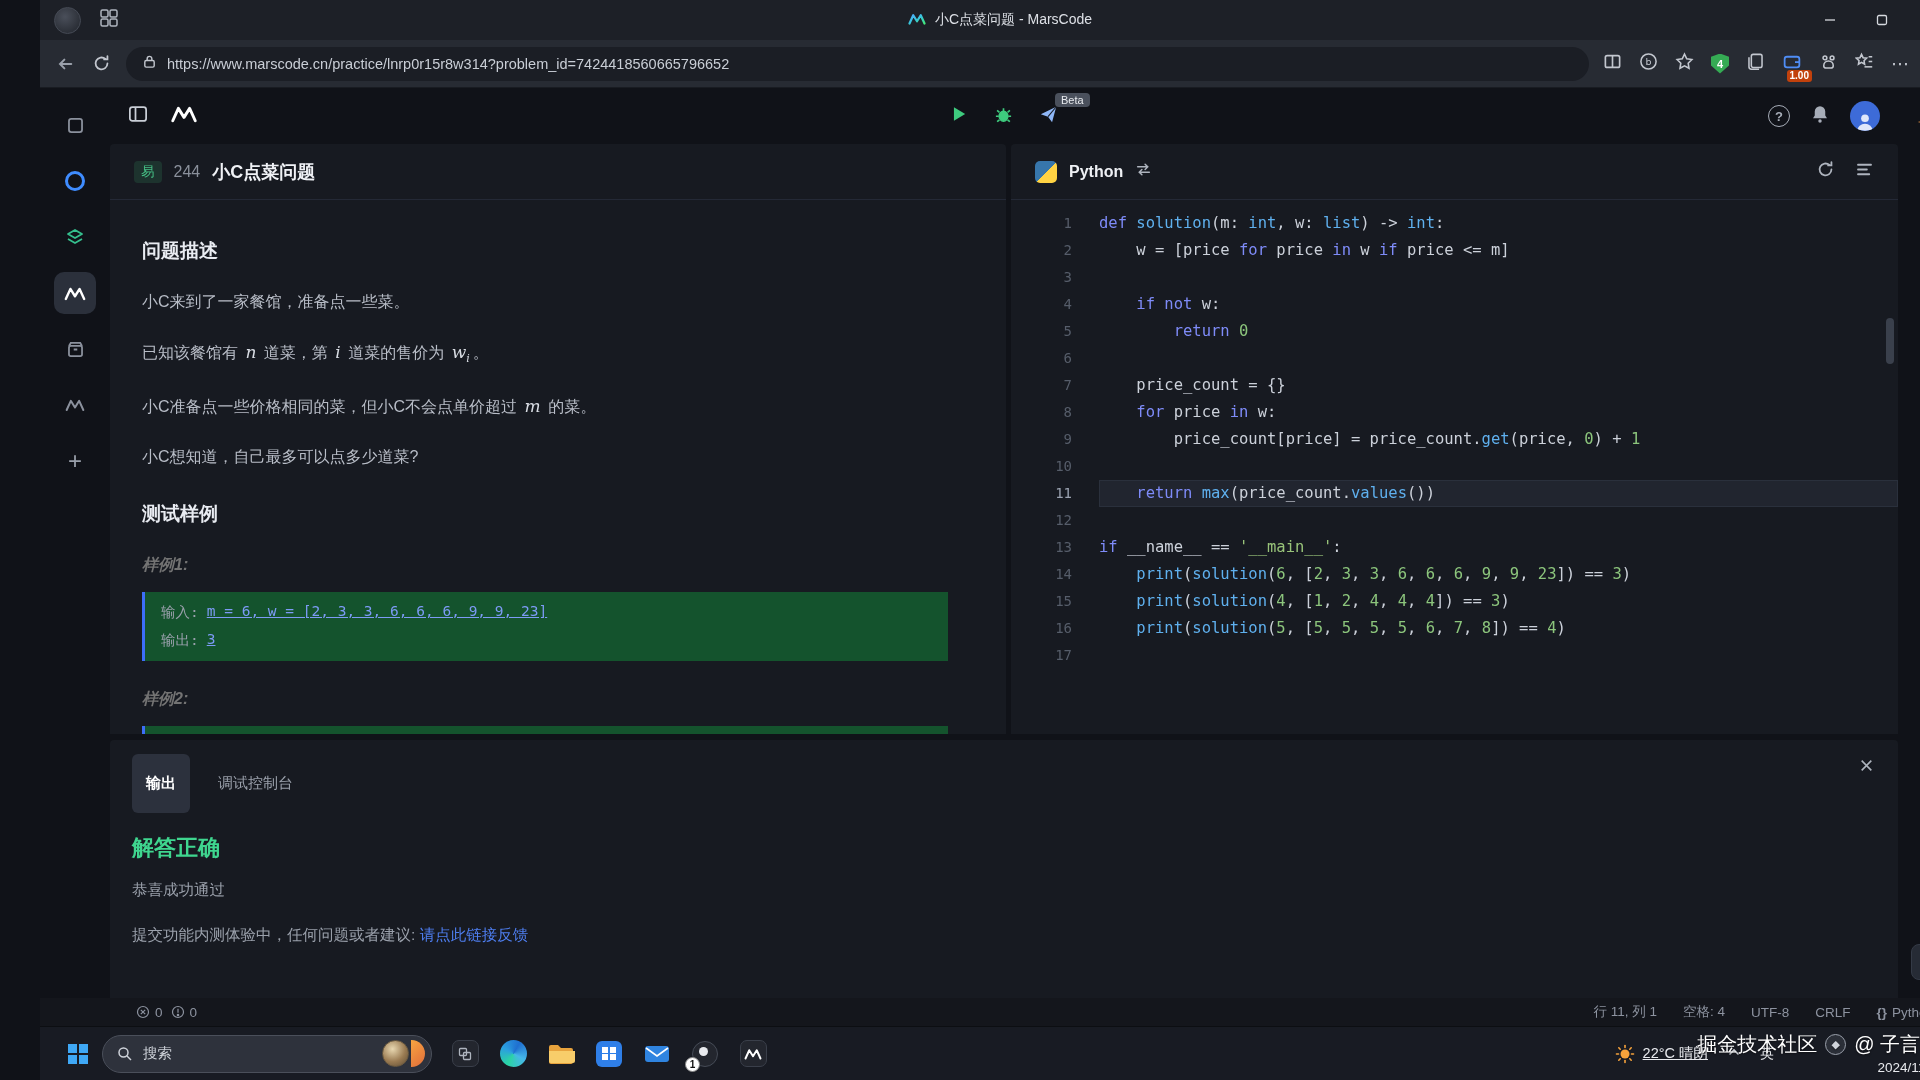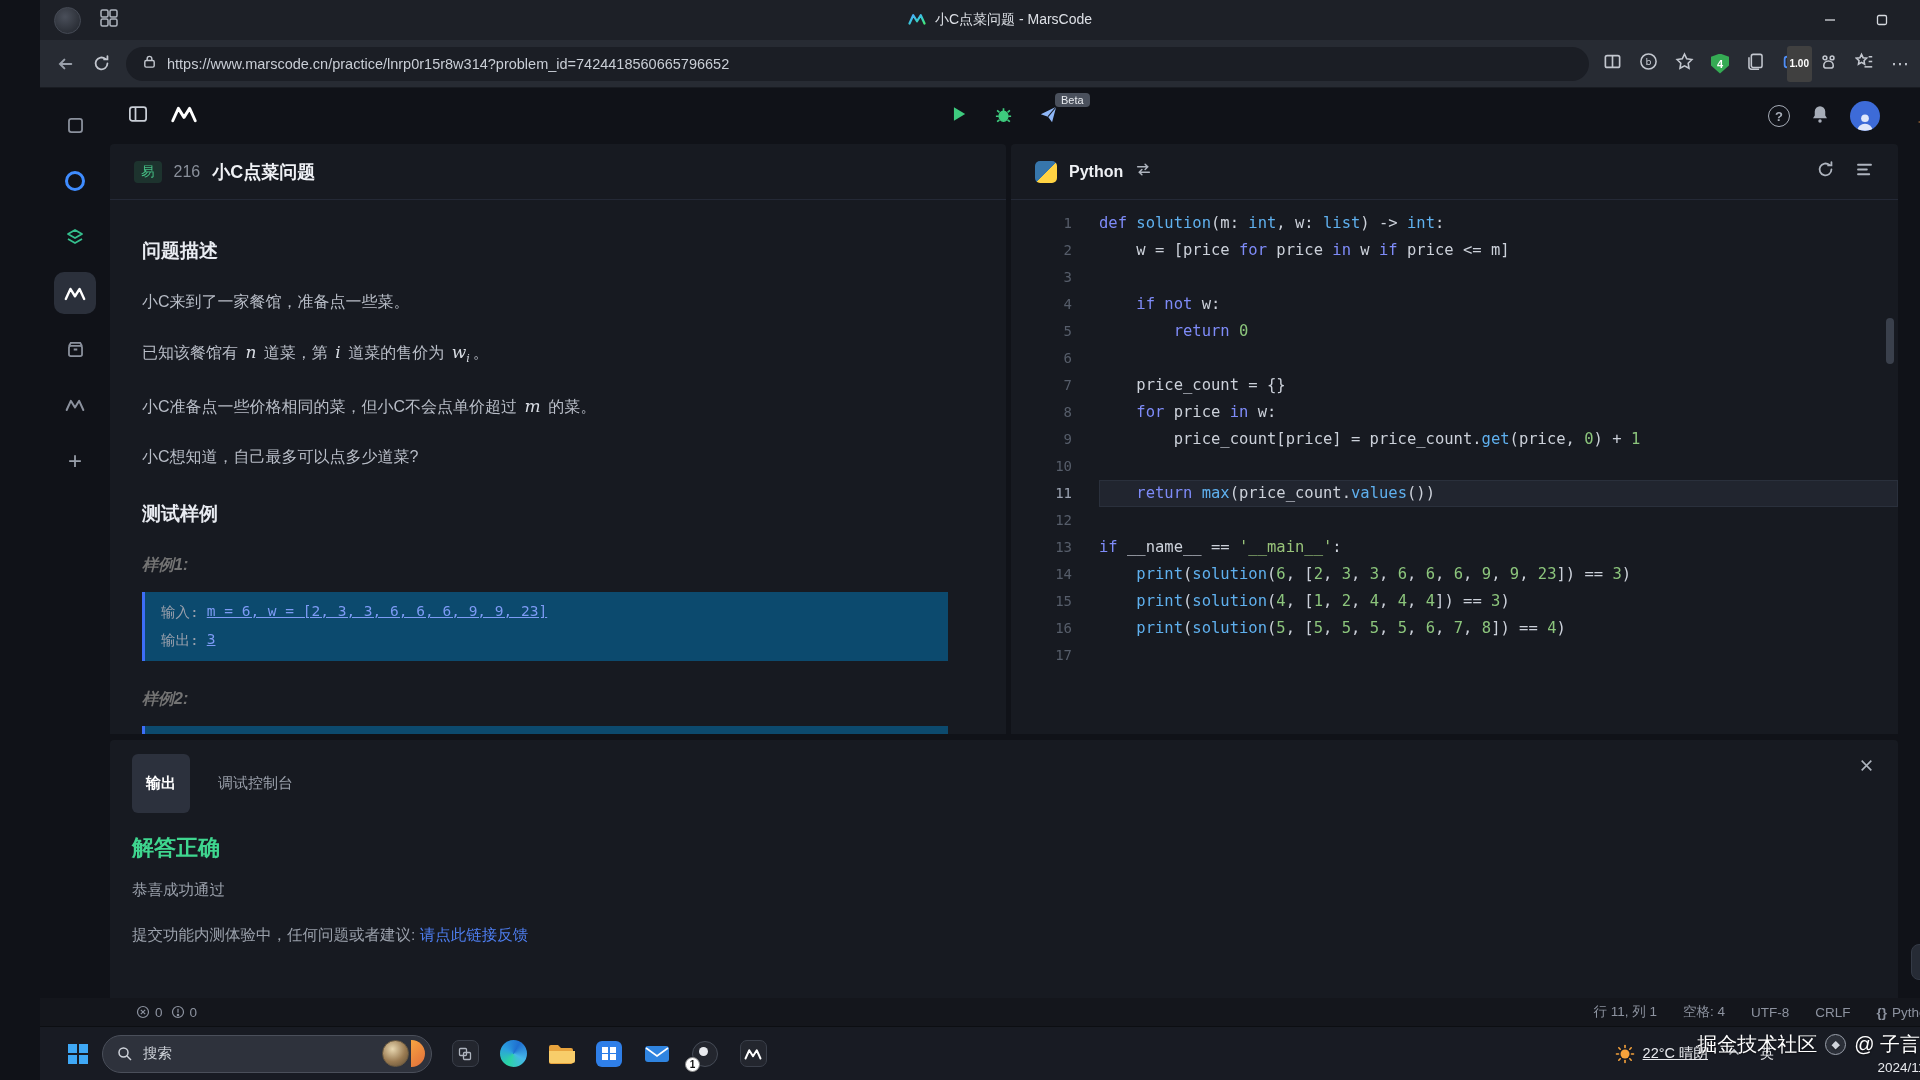--- a/index.html
+++ b/index.html
@@ -16,21 +16,21 @@
   .wbtn { width:52px; height:100%; display:flex; align-items:center; justify-content:center; color:#d6d9df; }
 
   
   .addressbar { height:48px; background:#272b33; display:flex; align-items:center; padding:0 14px; gap:14px; flex:none; border-bottom:1px solid #191c22; }
   .nav-ic { width:22px; height:22px; display:flex; align-items:center; justify-content:center; }
   .url-pill { flex:1; height:34px; background:#1b1e25; border-radius:17px; display:flex; align-items:center; gap:10px; padding:0 16px; min-width:0; }
   .url-text { font-size:14.5px; color:#c9ced6; white-space:nowrap; overflow:hidden; text-overflow:ellipsis; }
   .addr-icons { display:flex; align-items:center; gap:17px; }
   .shield-badge { width:18px; height:20px; background:#35ab54; clip-path:polygon(50% 0,100% 16%,100% 60%,50% 100%,0 60%,0 16%); color:#fff; font-size:11px; font-weight:bold; display:flex; align-items:center; justify-content:center; }
   .wallet-wrap { position:relative; }
-  .wallet-badge { position:absolute; bottom:-7px; right:-10px; background:#404040; color:#fff; font-size:10px; font-weight:bold; border-radius:3px; padding:13px 3px; line-height:1; }
+  .wallet-badge { position:absolute; bottom:-7px; right:-10px; background:#c2410c; color:#fff; font-size:10px; font-weight:bold; border-radius:3px; padding:1px 3px; line-height:1; }
   .dots { font-size:18px; color:#c3c7cf; letter-spacing:1px; }
 
   
   .app { flex:1; display:flex; min-height:0; background:#101218; }
   .leftstrip { width:70px; flex:none; display:flex; flex-direction:column; align-items:center; gap:14px; padding-top:16px; }
   .strip-item { width:42px; height:42px; border-radius:10px; display:flex; align-items:center; justify-content:center; color:#8b919d; }
   .strip-item.active { background:#2b303b; color:#ffffff; }
   .blue-ring { width:20px; height:20px; border:3px solid #3f8cff; border-radius:50%; }
   .plus { font-size:24px; color:#9aa0ab; line-height:1; }
 
@@ -52,21 +52,21 @@
   .diff-badge { background:rgba(62,185,120,.16); color:#46c085; font-size:13.5px; border-radius:4px; padding:2px 7px; }
   .prob-num { color:#8a909b; font-size:16px; }
   .prob-title { color:#f0f2f6; font-size:18px; font-weight:bold; }
 
   .pbody { flex:1; overflow:hidden; padding:6px 32px 0; }
   .section-h { font-size:19px; font-weight:bold; color:#e9ecf2; margin-top:32px; }
   .para { color:#b8bdc7; font-size:16px; margin-top:26px; line-height:1.5; }
   .mvar { font-family:"DejaVu Serif","Liberation Serif",serif; font-style:italic; color:#d8dce3; padding:0 3px; font-size:17px; }
   .mvar sub { font-size:11px; }
   .sample-label { font-style:italic; font-weight:bold; color:#737373; font-size:16px; margin-top:28px; }
-  .sample-block { margin-top:16px; margin-right:26px; background:#0c4a6e; border-left:3px solid #3d6ef7; padding:11px 16px; display:flex; flex-direction:column; gap:9px; font-family:"DejaVu Sans Mono","Liberation Mono",monospace; font-size:14.5px; }
+  .sample-block { margin-top:16px; margin-right:26px; background:#14532d; border-left:3px solid #3d6ef7; padding:11px 16px; display:flex; flex-direction:column; gap:9px; font-family:"DejaVu Sans Mono","Liberation Mono",monospace; font-size:14.5px; }
   .sample-row { display:flex; gap:8px; }
   .sk { color:#9aa0ac; }
   .sv { color:#7d9bf5;text-decoration:underline; }
   .sample-block.stub { height:8px; padding:0; overflow:hidden; }
 
   .ehead-left { display:flex; align-items:center; gap:12px; }
   .py-icon { width:22px; height:22px; border-radius:5px; background:linear-gradient(135deg,#3776ab 0 52%,#ffd343 52% 100%); }
   .lang-label { color:#eef0f4; font-size:16px; font-weight:bold; }
   .ehead-right { margin-left:auto; display:flex; align-items:center; gap:20px; color:#aeb4be; }
 
@@ -321,21 +321,21 @@
               </svg>
             </span>
         </div>
       </div>
 
       <div class="panels">
 
         <div class="panel problem-panel">
           <div class="phead">
             <span class="diff-badge">易</span>
-            <span class="prob-num">216</span>
+            <span class="prob-num">244</span>
             <span class="prob-title">小C点菜问题</span>
           </div>
           <div class="pbody">
             <h2 class="section-h">问题描述</h2>
             <p class="para">小C来到了一家餐馆，准备点一些菜。</p>
             <p class="para">已知该餐馆有 <i class="mvar">n</i> 道菜，第 <i class="mvar">i</i> 道菜的售价为 <i class="mvar">w<sub>i</sub></i>。</p>
             <p class="para">小C准备点一些价格相同的菜，但小C不会点单价超过 <i class="mvar">m</i> 的菜。</p>
             <p class="para">小C想知道，自己最多可以点多少道菜?</p>
             <h2 class="section-h">测试样例</h2>
             <div class="sample-label">样例1:</div>

